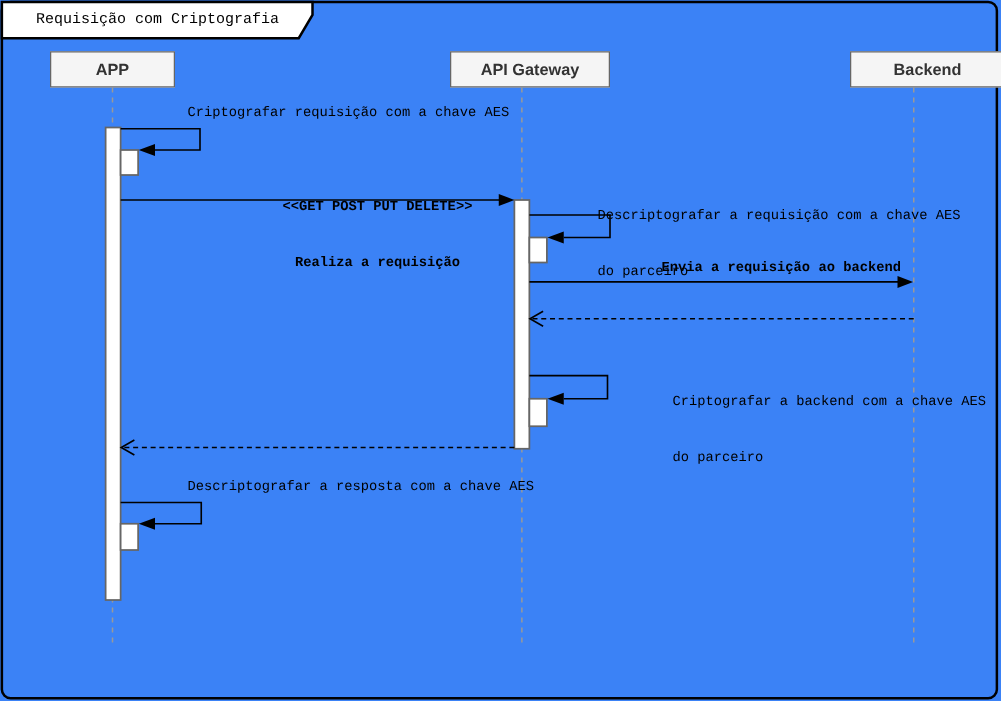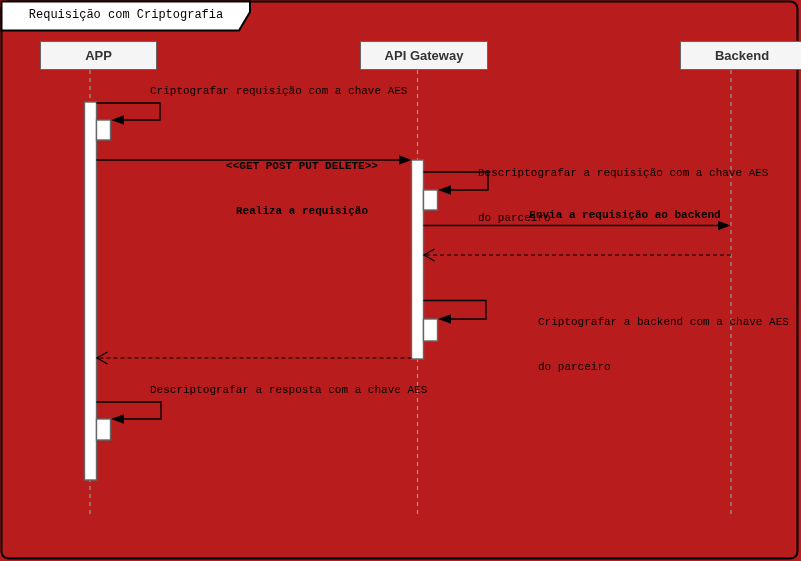--- a/index.html
+++ b/index.html
@@ -1,17 +1,17 @@
 <!DOCTYPE html>
 <html><head>
 <meta charset="utf-8">
 <style>
   html,body { margin:0; padding:0; background:#fff; }
   #stage {
-    position:relative; width:801px; height:561px; background:#b91c1c;
+    position:relative; width:801px; height:561px; background:#3b82f6;
     font-family:"Liberation Mono","DejaVu Sans Mono",monospace; overflow:hidden;
   }
   #diagram-svg { position:absolute; left:0; top:0; }
   .participant {
     position:absolute; top:41px; height:29px; box-sizing:border-box;
     background:#f5f5f5; border:1.4px solid #666666;
     display:flex; align-items:center; justify-content:center;
     font-family:"Liberation Sans","DejaVu Sans",sans-serif;
     font-weight:bold; font-size:13px; color:#333333;
   }
@@ -68,21 +68,21 @@
 
     <line x1="411.5" y1="358" x2="99" y2="358" stroke="#000000" stroke-width="1.2" stroke-dasharray="4 3"></line>
     <path d="M107.5,352 L97,358 L107.5,364" fill="none" stroke="#000000" stroke-width="1.3"></path>
 
     <path d="M96.5,402 H161 V419 H124" fill="none" stroke="#000000" stroke-width="1.3"></path>
     <polygon points="111,419 124,414.2 124,423.8" fill="#000000"></polygon>
   </svg>
 
   <div class="frame-title">Requisição com Criptografia</div>
 
-  <div class="participant" style="left:40px;width:117px;">
+  <div class="participant" style="left:40px;width:100px;">
     <span>APP</span>
   </div>
   <div class="participant" style="left:360px;width:128px;">
     <span>API Gateway</span>
   </div>
   <div class="participant" style="left:680px;width:124px;">
     <span>Backend</span>
   </div>
 
   <div class="msg" style="left:102px;top:84px;">Criptografar requisição com a chave AES</div>

